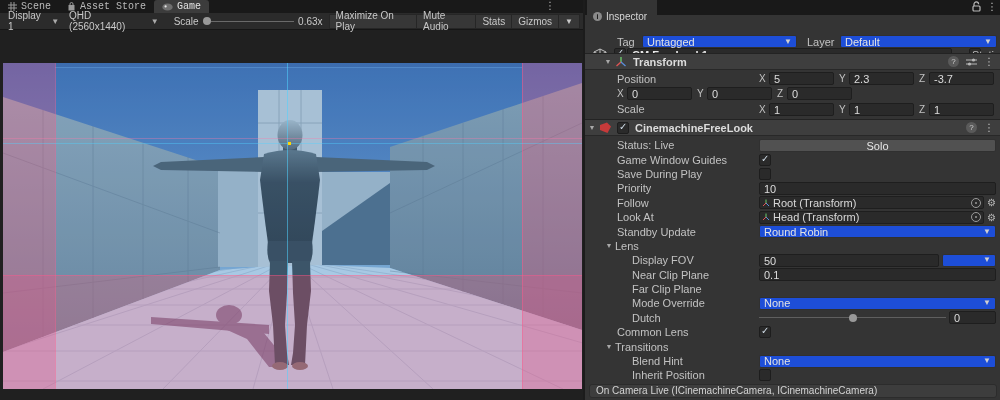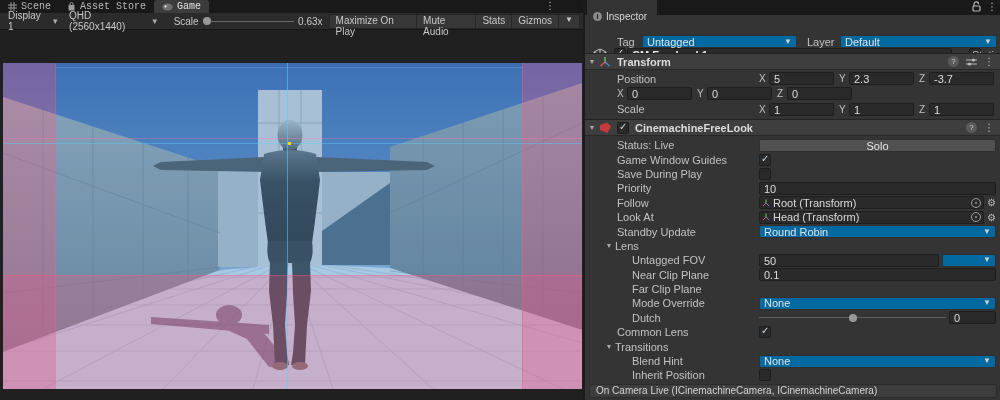--- a/index.html
+++ b/index.html
@@ -15,21 +15,21 @@
   .strip-kebab { position:absolute; right:28px; top:0; color:#bbb; font-size:10px; line-height:13px; }
   .toolbar { position:absolute; left:0; top:13px; width:100%; height:17px; background:#2b2b2b; border-bottom:1px solid #161616; display:flex; align-items:center; font-size:10px; color:#c8c8c8; padding:0 3px; }
   .tb-dd { display:flex; align-items:center; gap:4px; padding:0 5px; height:15px; }
   .tb-dd .arr { font-size:8px; color:#aaa; }
   .tb-label { padding:0 4px 0 10px; }
   .tb-slider { position:relative; width:95px; height:15px; }
   .tb-slider .track { position:absolute; left:8px; right:0; top:7px; height:1px; background:#6a6a6a; }
   .tb-slider .knob { position:absolute; left:0; top:3px; width:8px; height:8px; border-radius:50%; background:#999; }
   .tb-val { padding:0 6px 0 4px; }
   .tb-btns { margin-left:auto; display:flex; height:15px; }
-  .tb-btn { display:flex; padding:0 6px; background:#373737; border:1px solid #262626; border-right:none; color:#c8c8c8; }
+  .tb-btn { display:flex; align-items:center; padding:0 6px; background:#373737; border:1px solid #262626; border-right:none; color:#c8c8c8; }
   .tb-btn:last-child { border-right:1px solid #262626; }
   .tb-btn .arr { font-size:8px; }
 
   
   #viewport { position:absolute; left:3px; top:63px; width:579px; height:326px; overflow:hidden; background:#4a7ab5; }
   #viewport svg { position:absolute; left:0; top:0; }
   .guide { position:absolute; pointer-events:none; }
   .gz-soft { left:52px; top:4px; width:467px; height:208px; background:rgba(74,144,217,0.16); border-top:1px solid rgba(130,200,255,0.25); }
   .gz-left { left:0; top:0; width:52px; height:326px; background:rgba(226,88,140,0.34); }
   .gz-right { left:519px; top:0; width:60px; height:326px; background:rgba(226,88,140,0.34); }
@@ -51,21 +51,21 @@
   .row-h { position:absolute; width:100%; }
   .hdr { position:absolute; left:0; width:100%; height:17px; background:#3e3e3e; border-top:1px solid #232323; border-bottom:1px solid #282828; display:flex; align-items:center; }
   .fold { width:14px; text-align:center; font-size:7px; color:#a8a8a8; }
   .hdr .title { font-weight:bold; color:#dcdcdc; margin-left:6px; }
   .hdr-right { margin-left:auto; display:flex; align-items:center; gap:7px; padding-right:6px; }
   .help-ic { width:11px; height:11px; border-radius:50%; background:#5a5a5a; color:#cfcfcf; font-size:8px; display:flex; align-items:center; justify-content:center; }
   .kebab { color:#c4c4c4; font-size:10px; }
   .chk { width:12px; height:12px; background:#2a2a2a; border:1px solid #1d1d1d; border-radius:2px; position:relative; flex:none; }
   .chk.checked::after { content:"✓"; position:absolute; left:1px; top:-2px; color:#cfdce6; font-size:10px; }
   .field { background:#2a2a2a; border:1px solid #1e1e1e; border-radius:2px; color:#dcdcdc; padding:0 4px; height:13px; line-height:12px; overflow:hidden; white-space:nowrap; }
-  .dd { background:#0369a1; border:1px solid #303030; border-radius:2px; color:#e2e2e2; padding:0 4px; height:13px; line-height:12px; display:flex; align-items:center; }
+  .dd { background:#1d4ed8; border:1px solid #303030; border-radius:2px; color:#e2e2e2; padding:0 4px; height:13px; line-height:12px; display:flex; align-items:center; }
   .dd .arr { margin-left:auto; font-size:8px; color:#d0d0d0; }
   .btn { background:#515151; border:1px solid #303030; border-radius:2px; color:#e6e6e6; height:13px; line-height:12px; text-align:center; }
   .objfield { background:#2a2a2a; border:1px solid #1e1e1e; border-radius:2px; color:#d8d8d8; height:13px; display:flex; align-items:center; gap:3px; padding:0 2px; }
   .picker { margin-left:auto; width:10px; height:10px; border:1px solid #9a9a9a; border-radius:50%; position:relative; flex:none; }
   .picker::after { content:""; position:absolute; left:3px; top:3px; width:2px; height:2px; background:#9a9a9a; border-radius:50%; }
   .gear { color:#b8b8b8; font-size:10px; line-height:13px; }
   .lbl { white-space:nowrap; overflow:hidden; }
   .crow { display:flex; align-items:center; height:14.4px; position:relative; padding-left:32px; }
   .crow.indent { padding-left:47px; }
   .crow .valzone { position:absolute; left:174px; right:4px; display:flex; align-items:center; gap:3px; }
@@ -287,21 +287,21 @@
       <span>Untagged</span>
         <span class="arr">▼</span>
     </div>
     <span class="abs" style="left:222px; top:1px;">Layer</span>
     <div class="dd abs" style="left:255px; width:157px;">
       <span>Default</span>
         <span class="arr">▼</span>
     </div>
   </div>
 
-  <div class="hdr" style="top:53px;">
+  <div class="hdr" style="top:53px;padding-left:16px;">
     <span class="fold">▼</span>
     <svg width="12" height="12" viewBox="0 0 12 12">
       <line x1="6" y1="6" x2="6" y2="1" stroke="#6bc96b" stroke-width="1.4"></line>
       <line x1="6" y1="6" x2="1.5" y2="10" stroke="#e05555" stroke-width="1.4"></line>
       <line x1="6" y1="6" x2="10.5" y2="10" stroke="#5b8dd9" stroke-width="1.4"></line>
     </svg>
     <span class="title">Transform</span>
     <div class="hdr-right">
       <span class="help-ic">?</span>
       <svg width="11" height="10" viewBox="0 0 11 10">
@@ -435,21 +435,21 @@
             <span>Round Robin</span>
             <span class="arr">▼</span>
           </div>
         </div>
       </div>
     <div class="crow" style="padding-left:18px;">
         <span class="fold" style="width:12px;">▼</span>
         <span class="lbl">Lens</span>
       </div>
     <div class="crow indent">
-        <span class="lbl">Untagged FOV</span>
+        <span class="lbl">Display FOV</span>
       <div class="valzone">
           <div class="field" style="width:180px;">50</div>
       <div class="dd" style="flex:1;">
             <span class="arr">▼</span>
           </div>
         </div>
       </div>
     <div class="crow indent">
         <span class="lbl">Near Clip Plane</span>
       <div class="valzone">

